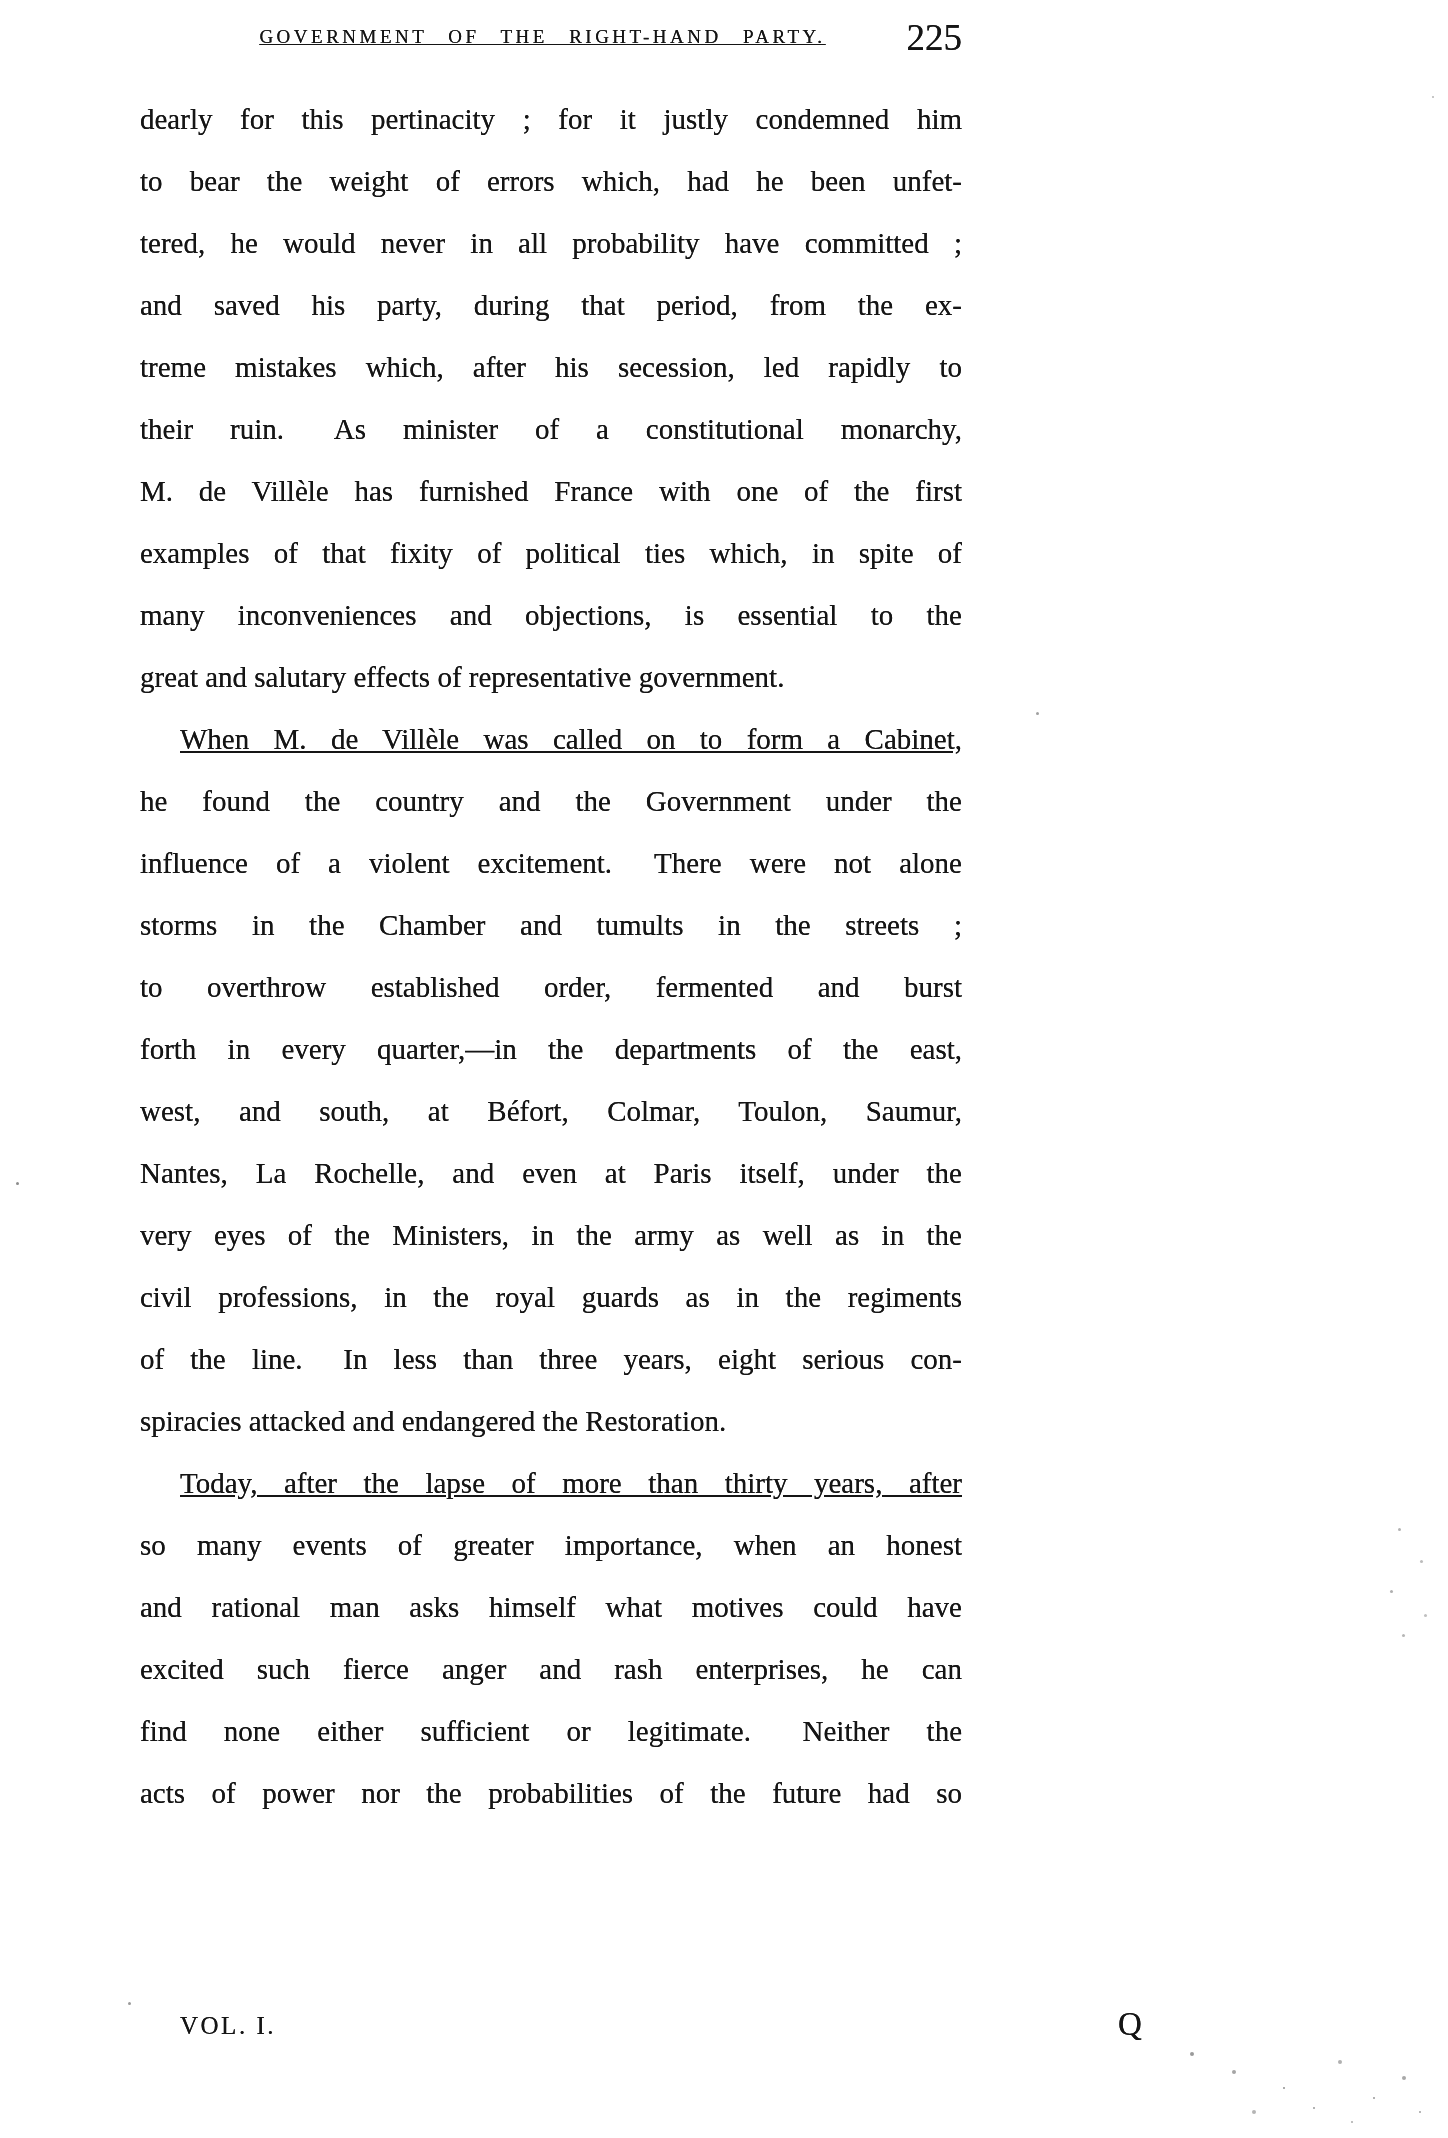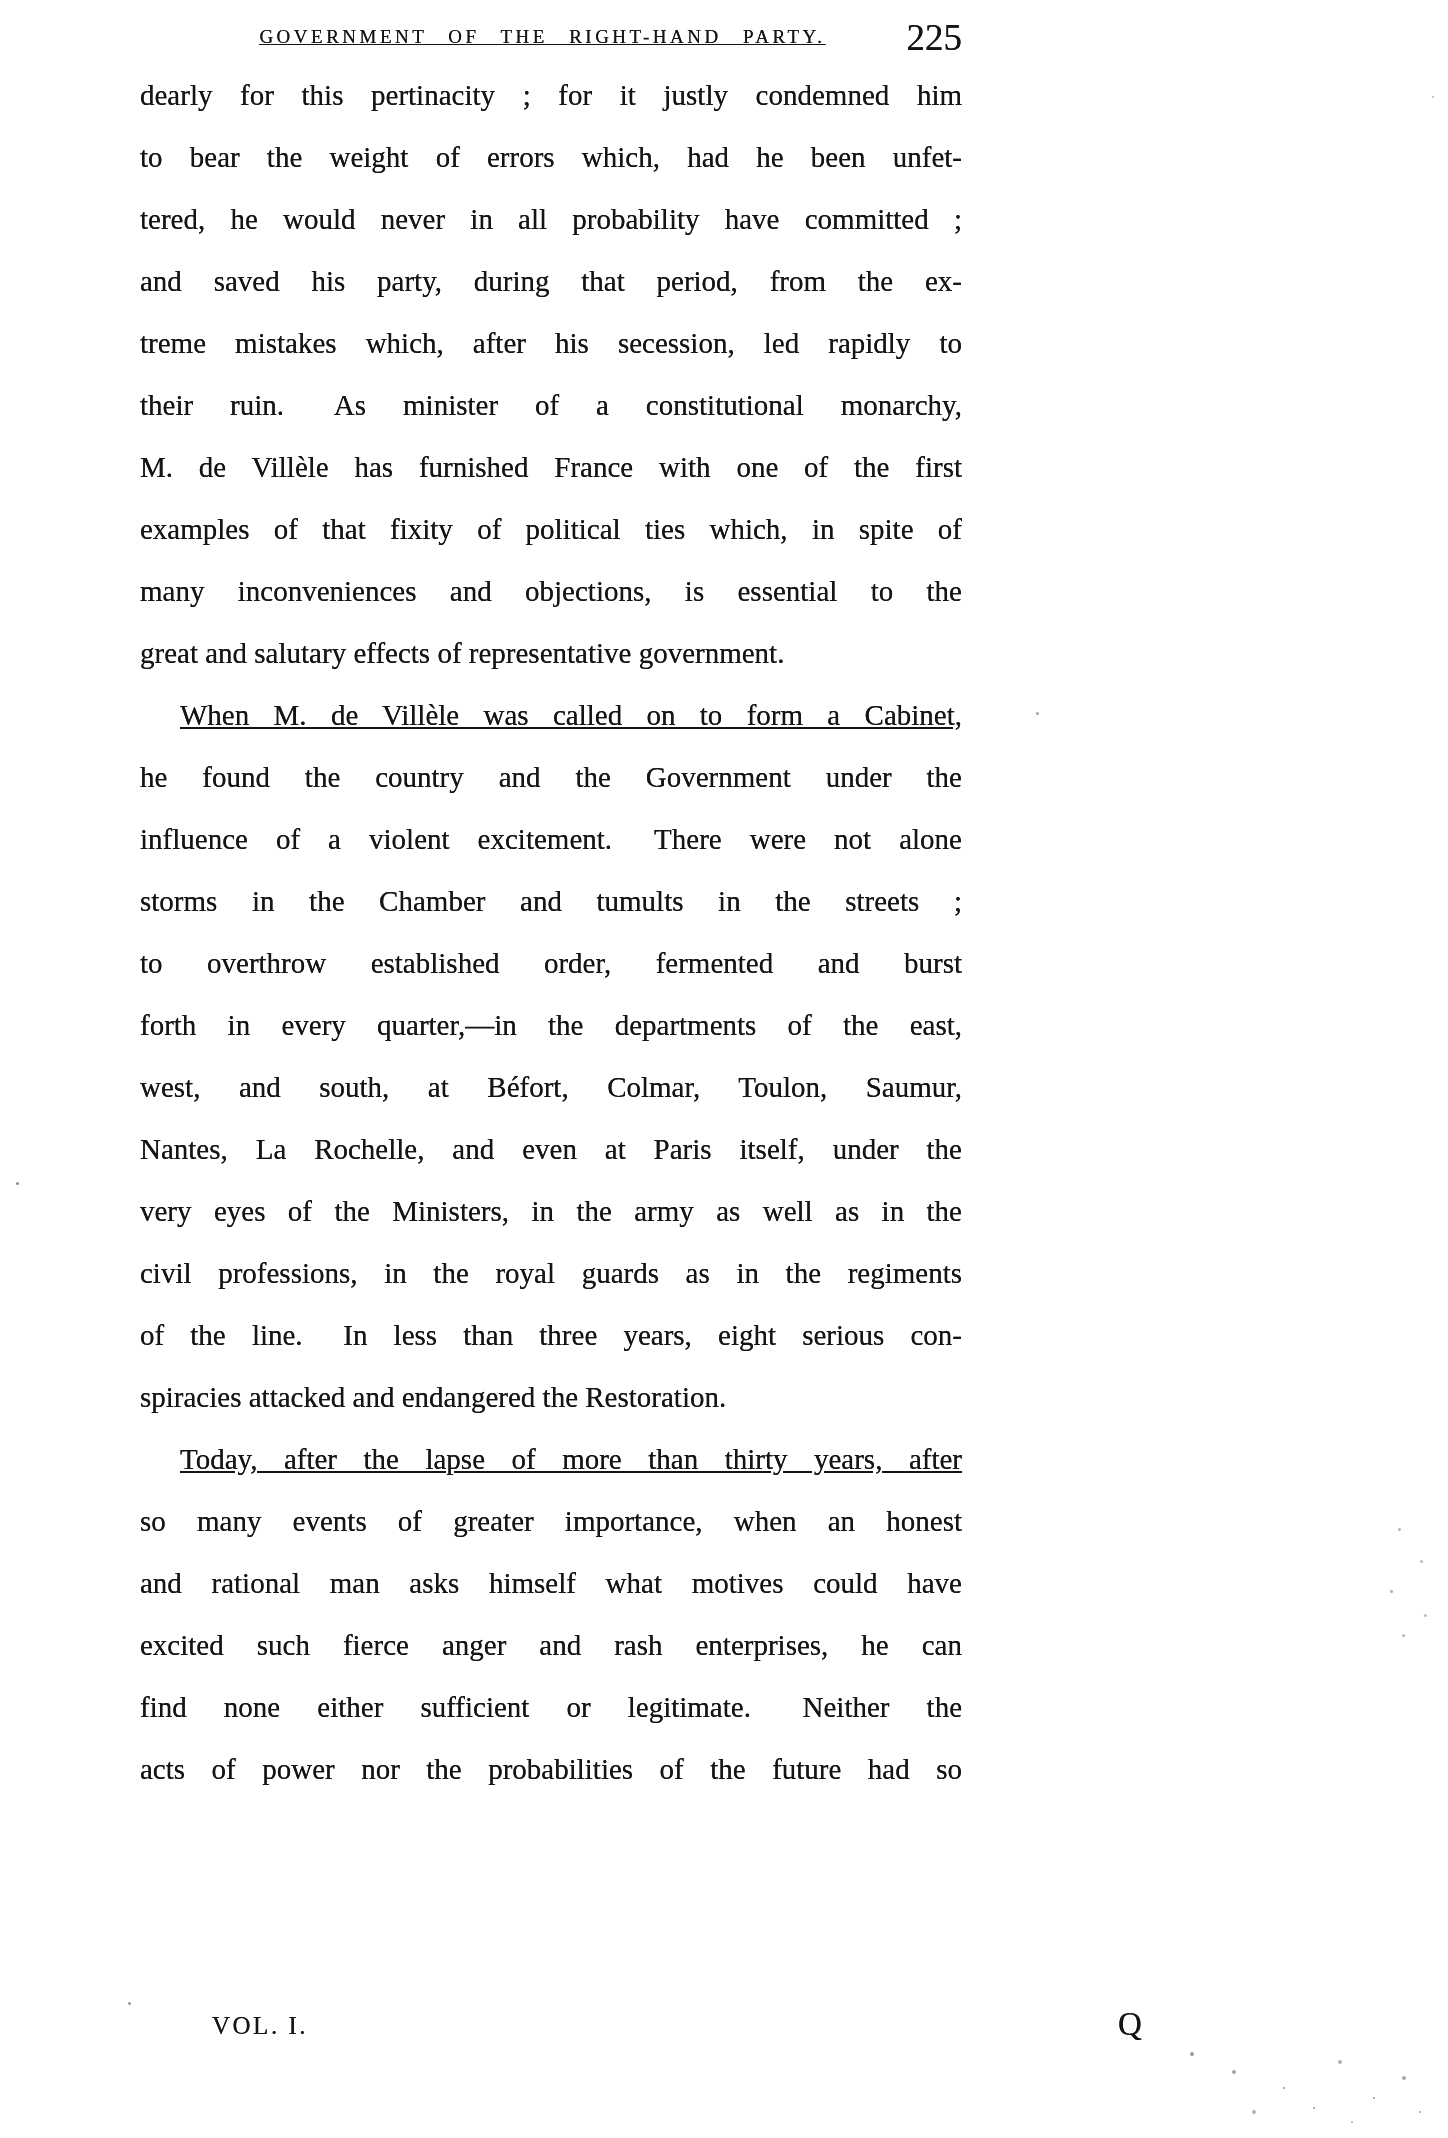--- a/index.html
+++ b/index.html
@@ -26,40 +26,39 @@
     text-decoration: underline;
   }
   .page-number {
     position: absolute; right: 0; top: 0;
     font-size: 37px;
     text-shadow: 0 0 0.6px rgba(0,0,0,0.85);
   }
 
   
   .body-text {
-    position: absolute; left: 140px; top: 64px; width: 822px;
+    position: absolute; left: 140px; top: 88px; width: 822px;
   }
   .line {
     font-size: 29px;
     line-height: 62px;
     height: 62px;
     white-space: nowrap;
     text-align: justify;
     text-align-last: justify;
     text-shadow: 0 0 0.6px rgba(0,0,0,0.85);
   }
   .line.flush { text-align-last: left; }
   .line.indent { text-indent: 40px; text-decoration: underline; }
 
   
   .volume-label {
     position: absolute; left: 180px; top: 2012px;
     font-size: 25px; letter-spacing: 2.5px;
     text-shadow: 0 0 0.6px rgba(0,0,0,0.85);
-    margin-left: 32px;
   }
   .signature-mark {
     position: absolute; left: 1118px; top: 2006px;
     font-size: 33px;
     text-shadow: 0 0 0.6px rgba(0,0,0,0.85);
   }
 
   
   .speck { position: absolute; border-radius: 50%; }
   .noise-br {

